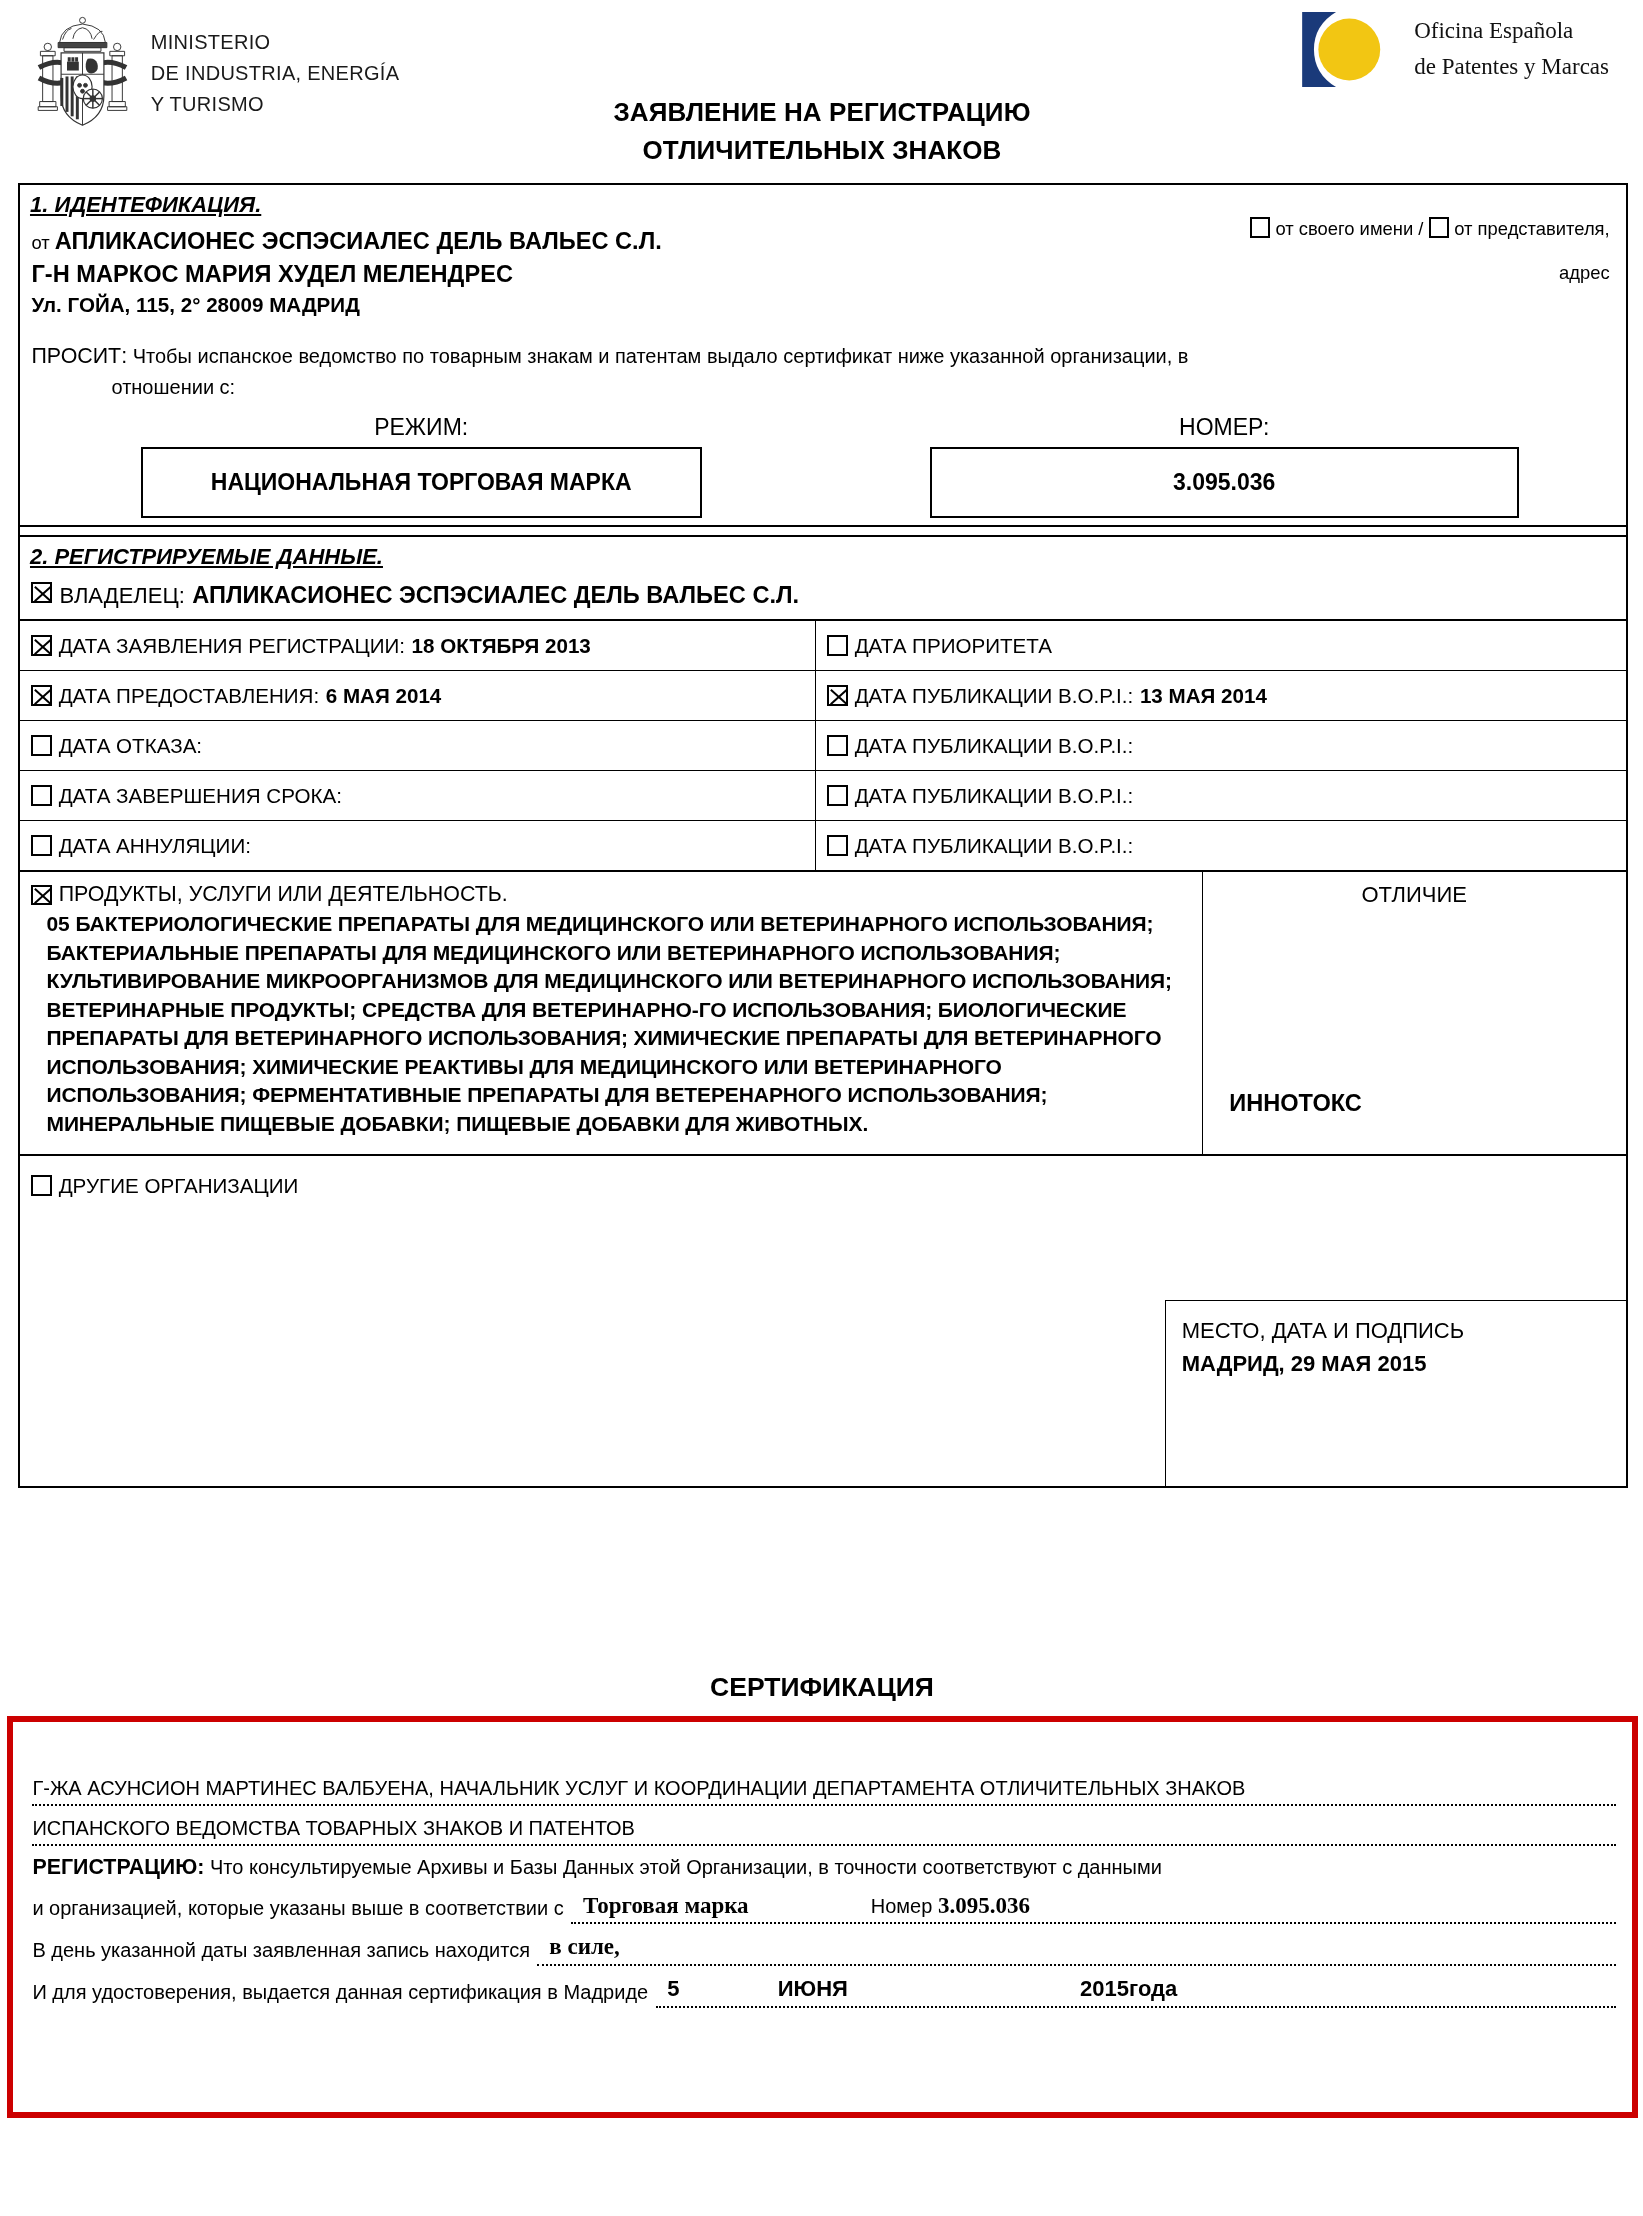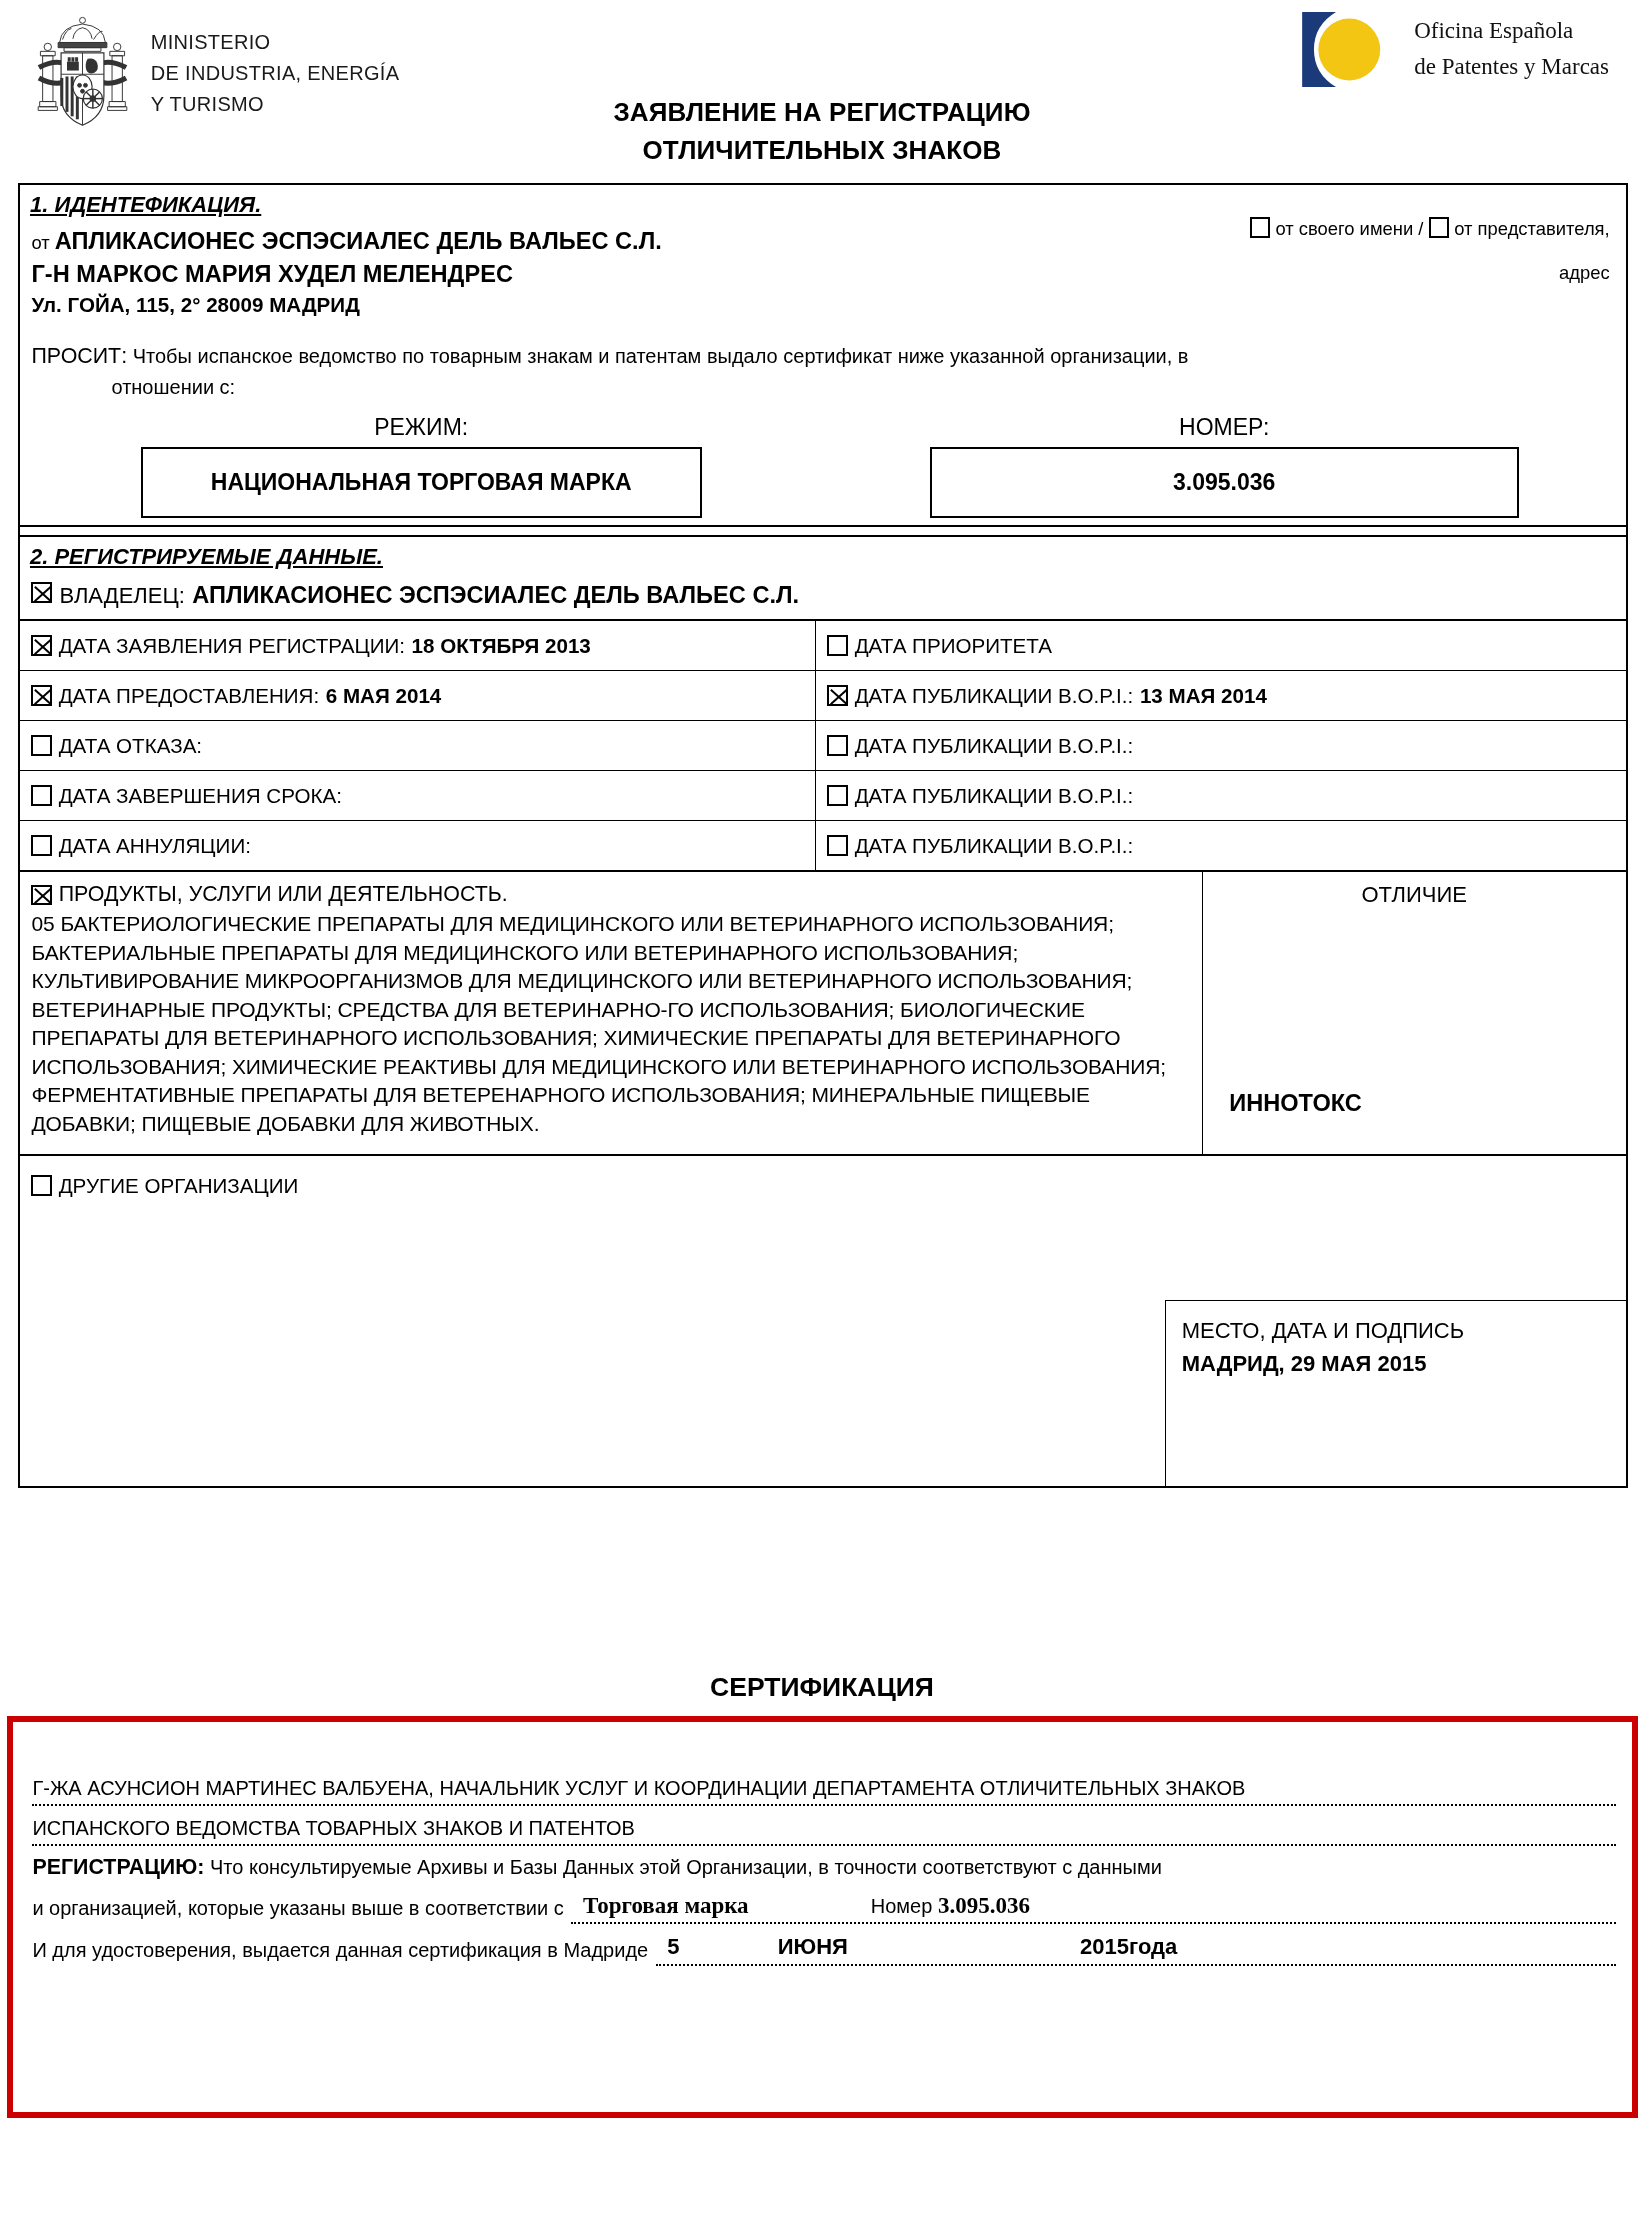--- a/index.html
+++ b/index.html
@@ -191,23 +191,24 @@
     border-right: 1.5px solid #000;
     padding: 10.3px 11.8px 16px 11.8px;
   }
   .prod-title {
     font-size: 21.4px;
     display: flex; align-items: center; gap: 6.6px;
     margin-bottom: 2.9px;
   }
   .prod-body {
     font-size: 21px;
-    font-weight: normal;
+    font-weight: bold;
     line-height: 1.355;
     letter-spacing: -0.1px;
+    margin-left: 15px;
   }
   .prod-right {
     flex: 1;
     position: relative;
     padding-top: 10.3px;
   }
   .otlichie-lbl { text-align: center; font-size: 22px; }
   .otlichie-val {
     position: absolute;
     left: 26.5px;
@@ -565,20 +566,26 @@
   <div class="fillrow">
     <span class="pretext">и организацией, которые указаны выше в соответствии с</span>
     <span class="fillfield">
       <span class="fv">Торговая марка</span>
       <span class="spacer-sm"></span>
       <span class="nom-lbl">Номер</span>
       <span class="fv">3.095.036</span>
     </span>
   </div>
 
+  <div class="fillrow">
+    <span class="pretext">В день указанной даты заявленная запись находится</span>
+    <span class="fillfield">
+      <span class="fv">в силе,</span>
+    </span>
+  </div>
 
   <div class="fillrow">
     <span class="pretext">И для удостоверения, выдается данная сертификация в Мадриде</span>
     <span class="fillfield">
       <span class="fv sans">5</span>
       <span class="spacer-md"></span>
       <span class="fv sans">ИЮНЯ</span>
       <span class="spacer-lg"></span>
       <span class="fv sans">2015года</span>
     </span>

